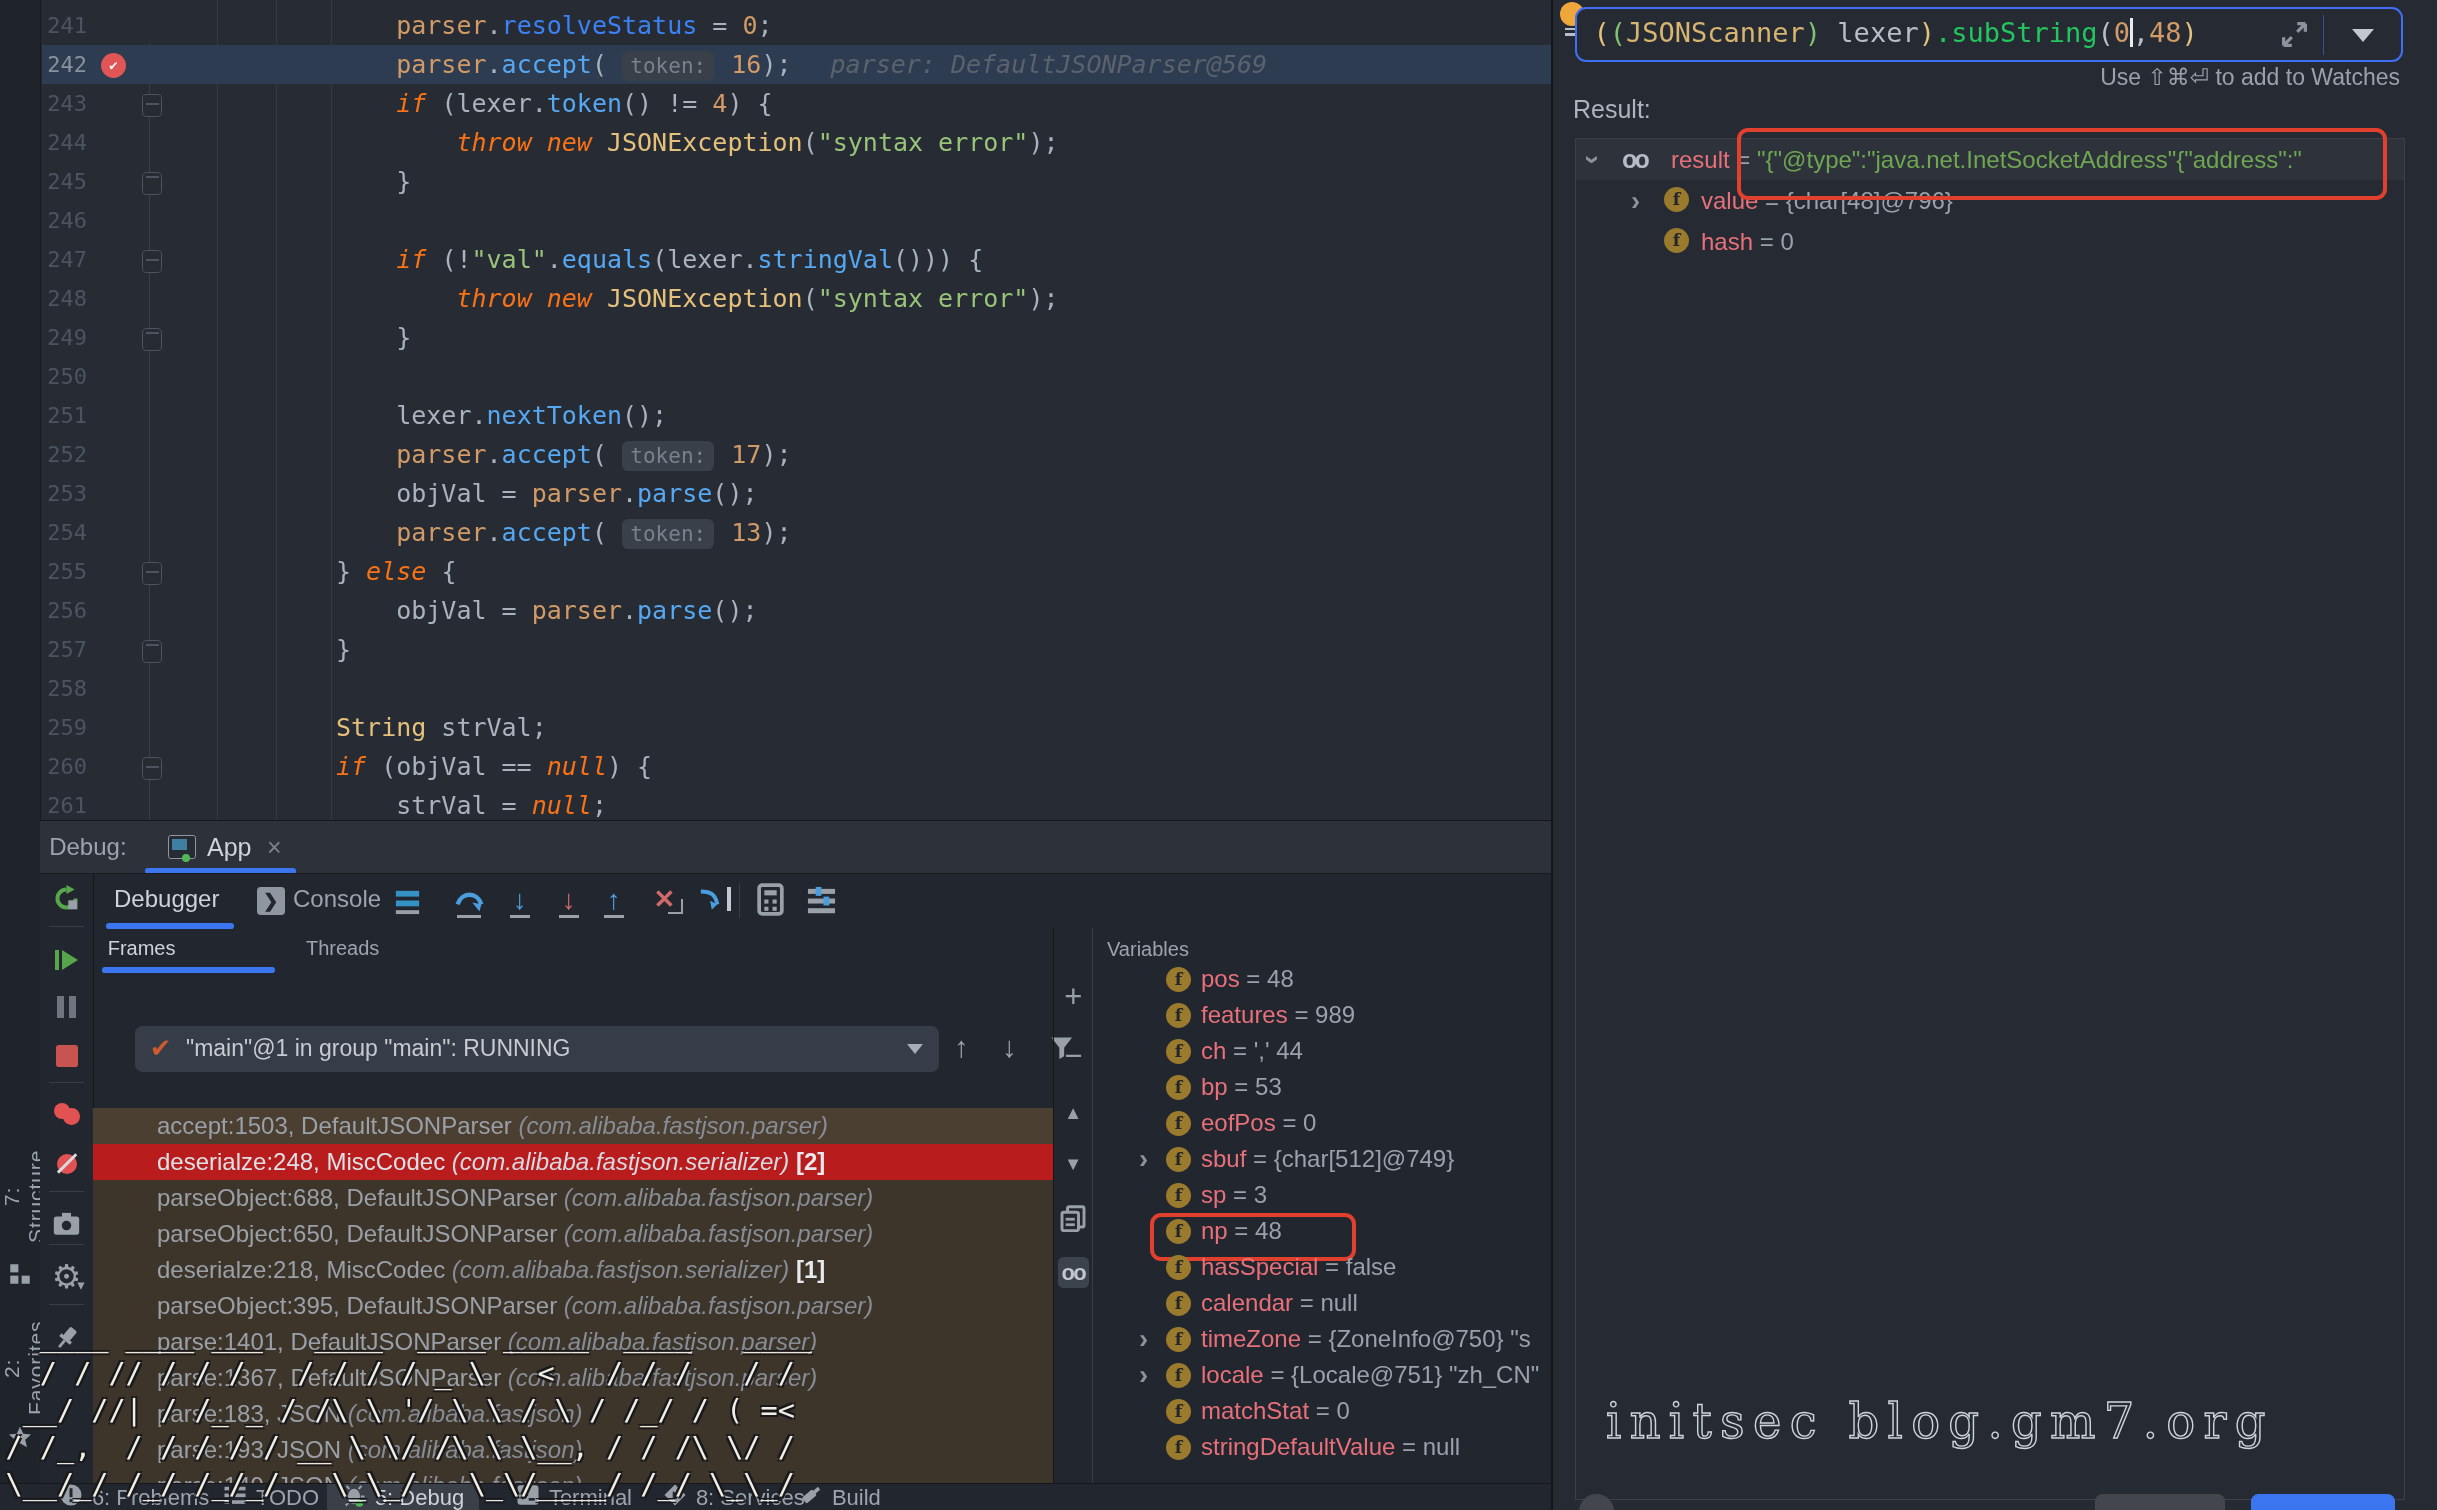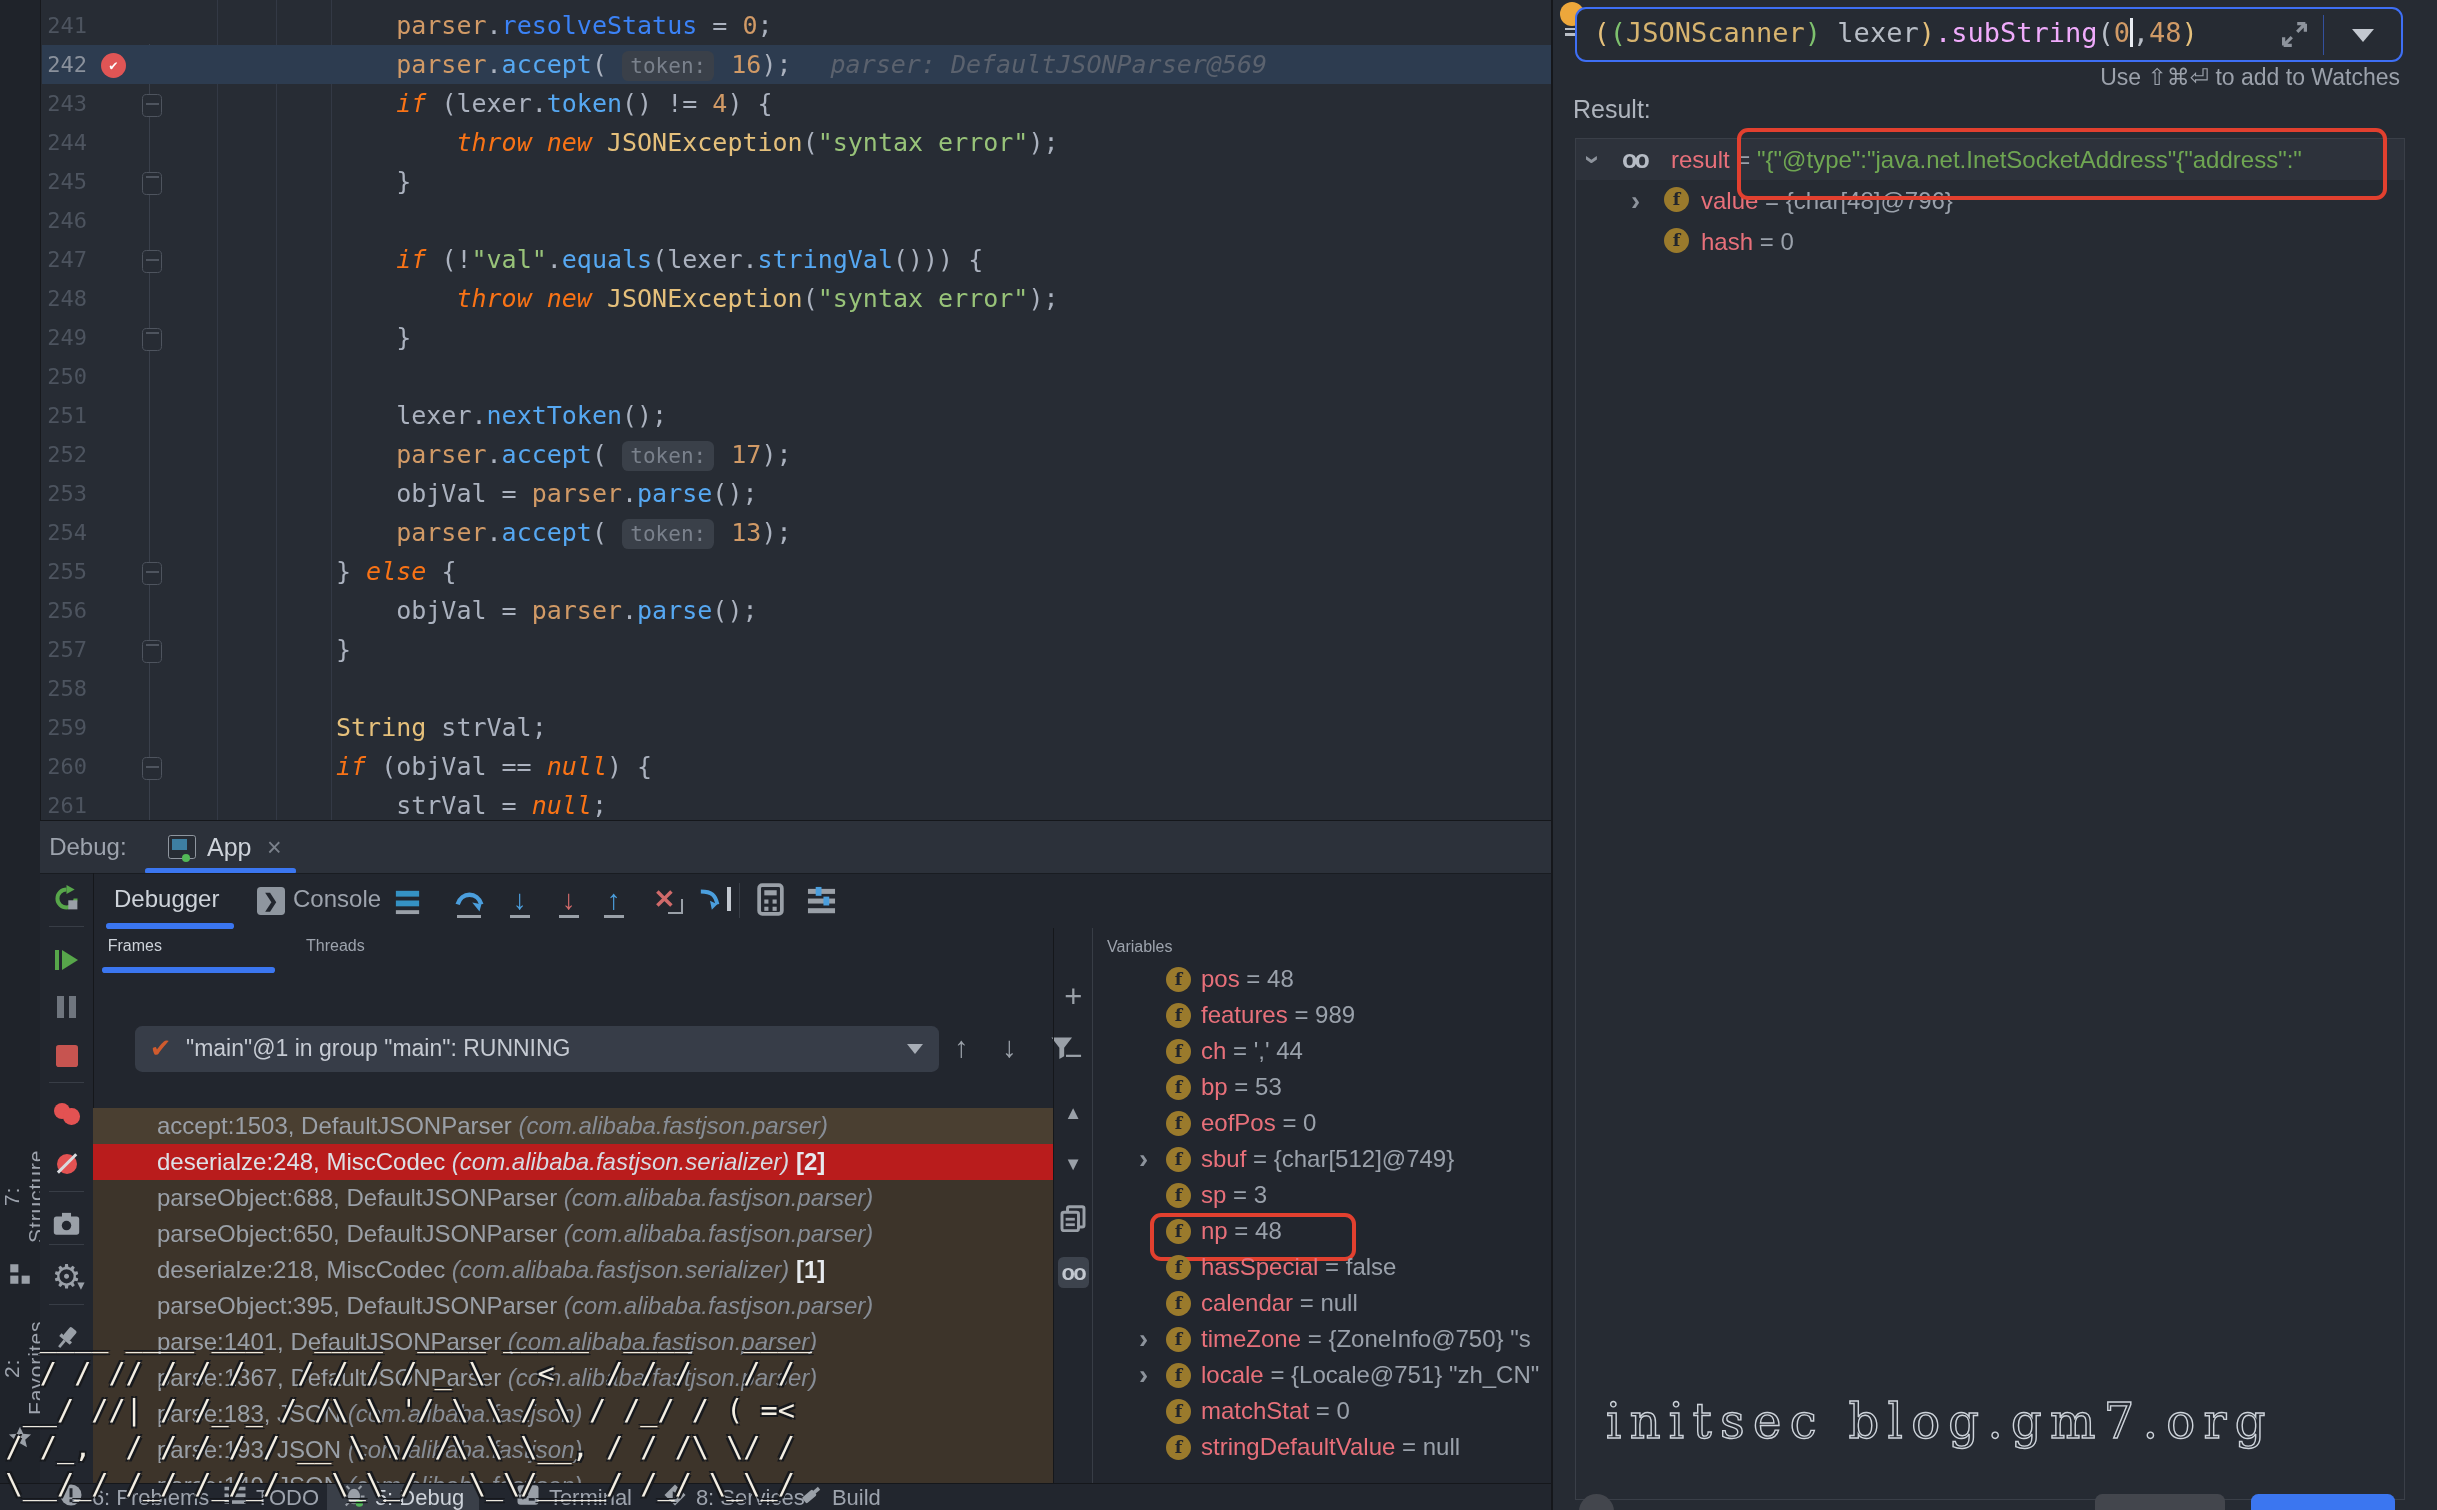--- a/index.html
+++ b/index.html
@@ -53,21 +53,21 @@
   .ttab{position:absolute;top:11px;font-size:24px;color:#ced3da;}
   .ttab.dim{color:#9da3ad;}
   .ico{position:absolute;display:flex;align-items:center;justify-content:center;}
   .vdiv{position:absolute;width:0.9px;background:#383d46;}
 
   #left-col{position:absolute;left:0;top:52px;width:53px;height:611px;border-right:0.9px solid #15171b;}
   .lc-ico{position:absolute;left:12px;width:29px;height:29px;display:flex;align-items:center;justify-content:center;}
   .lc-div{position:absolute;left:9.2px;width:35px;height:0.9px;background:#383d46;}
 
   #frames-area{position:absolute;left:53px;top:107px;width:960px;height:556px;}
-  .ftab{position:absolute;top:9.2px;font-size:16px;color:#ced3da;}
+  .ftab{position:absolute;top:9.2px;font-size:20px;color:#ced3da;}
   #thread-box{position:absolute;left:42px;top:98px;width:804px;height:46px;background:#373d48;border-radius:7.3px;}
   #thread-box .chk{position:absolute;left:14.7px;top:7.3px;color:#cf5b2e;font-size:26px;}
   #thread-box .ttxt{position:absolute;left:51px;top:9.2px;color:#c6cbd3;font-size:23px;white-space:nowrap;}
   #thread-box .dd{position:absolute;right:16.5px;top:18.4px;width:0;height:0;border-left:8.3px solid transparent;border-right:8.3px solid transparent;border-top:10px solid #a7adb6;}
   .nav-ico{position:absolute;top:103px;color:#9aa0a8;font-size:29px;}
   #frames-brown{position:absolute;left:0;top:180px;width:960px;height:376px;background:#3d342a;overflow:hidden;}
   .frow{position:relative;height:36px;line-height:36px;padding-left:64px;white-space:nowrap;
         font-size:24px;color:#9aa0a8;}
   .frow .loc{font-style:italic;color:#878d96;}
   .frow .tag{color:#e6e9ee;font-weight:bold;}
@@ -98,21 +98,21 @@
   
   #rpanel{left:1551px;top:0;width:887px;height:1511px;background:#262b33;border-left:2.8px solid #15171b;}
   #bulb{position:absolute;left:3.7px;top:0;width:31px;height:50px;}
   #bulb .b1{position:absolute;left:3.7px;top:1.8px;width:24px;height:24px;border-radius:50%;background:#eda73b;}
   #bulb .b2{position:absolute;left:8.3px;top:27.5px;width:14.7px;height:2.8px;background:#b9bec6;}
   #bulb .b3{position:absolute;left:8.3px;top:33px;width:14.7px;height:2.8px;background:#b9bec6;}
   #eval-input{position:absolute;left:22px;top:7.3px;width:824px;height:51px;border:2.8px solid #3e6ff5;
               border-radius:11px;background:#262b33;}
   #eval-expr{position:absolute;left:16.5px;top:7.3px;font-family:"DejaVu Sans Mono",monospace;font-size:27px;white-space:pre;}
   .e-y{color:#e5c07b}.e-g{color:#7ec16e}.e-tan{color:#d7b46f}.e-pln{color:#b8bec7}
-  .e-mth{color:#f0abfc}.e-num{color:#d19a66}
+  .e-mth{color:#22c55e}.e-num{color:#d19a66}
   .caret{display:inline-block;width:2.8px;height:29px;background:#e8ecf2;vertical-align:-5.5px;}
   #expand-ico{position:absolute;right:92px;top:11px;width:29px;height:29px;}
   #input-sep{position:absolute;right:77px;top:5.5px;width:0.9px;height:40px;background:#3e6ff5;opacity:.55;}
   #input-dd{position:absolute;right:27.5px;top:20px;width:0;height:0;border-left:11px solid transparent;border-right:11px solid transparent;border-top:13px solid #c3c8d0;}
   #watch-hint{position:absolute;right:40px;top:64px;color:#9ba1ab;font-size:23px;}
   #result-label{position:absolute;left:20px;top:95px;color:#aeb4bd;font-size:25px;}
   #result-box{position:absolute;left:22px;top:138px;width:828px;height:1360px;border:0.9px solid #3a3f48;}
   .rrow{position:relative;height:41px;line-height:41px;white-space:nowrap;font-size:24px;}
   .rrow.hlband{background:#2d323b;}
   .rrow .chev{position:absolute;color:#8d939c;font-size:27.5px;font-weight:bold;top:0;}

